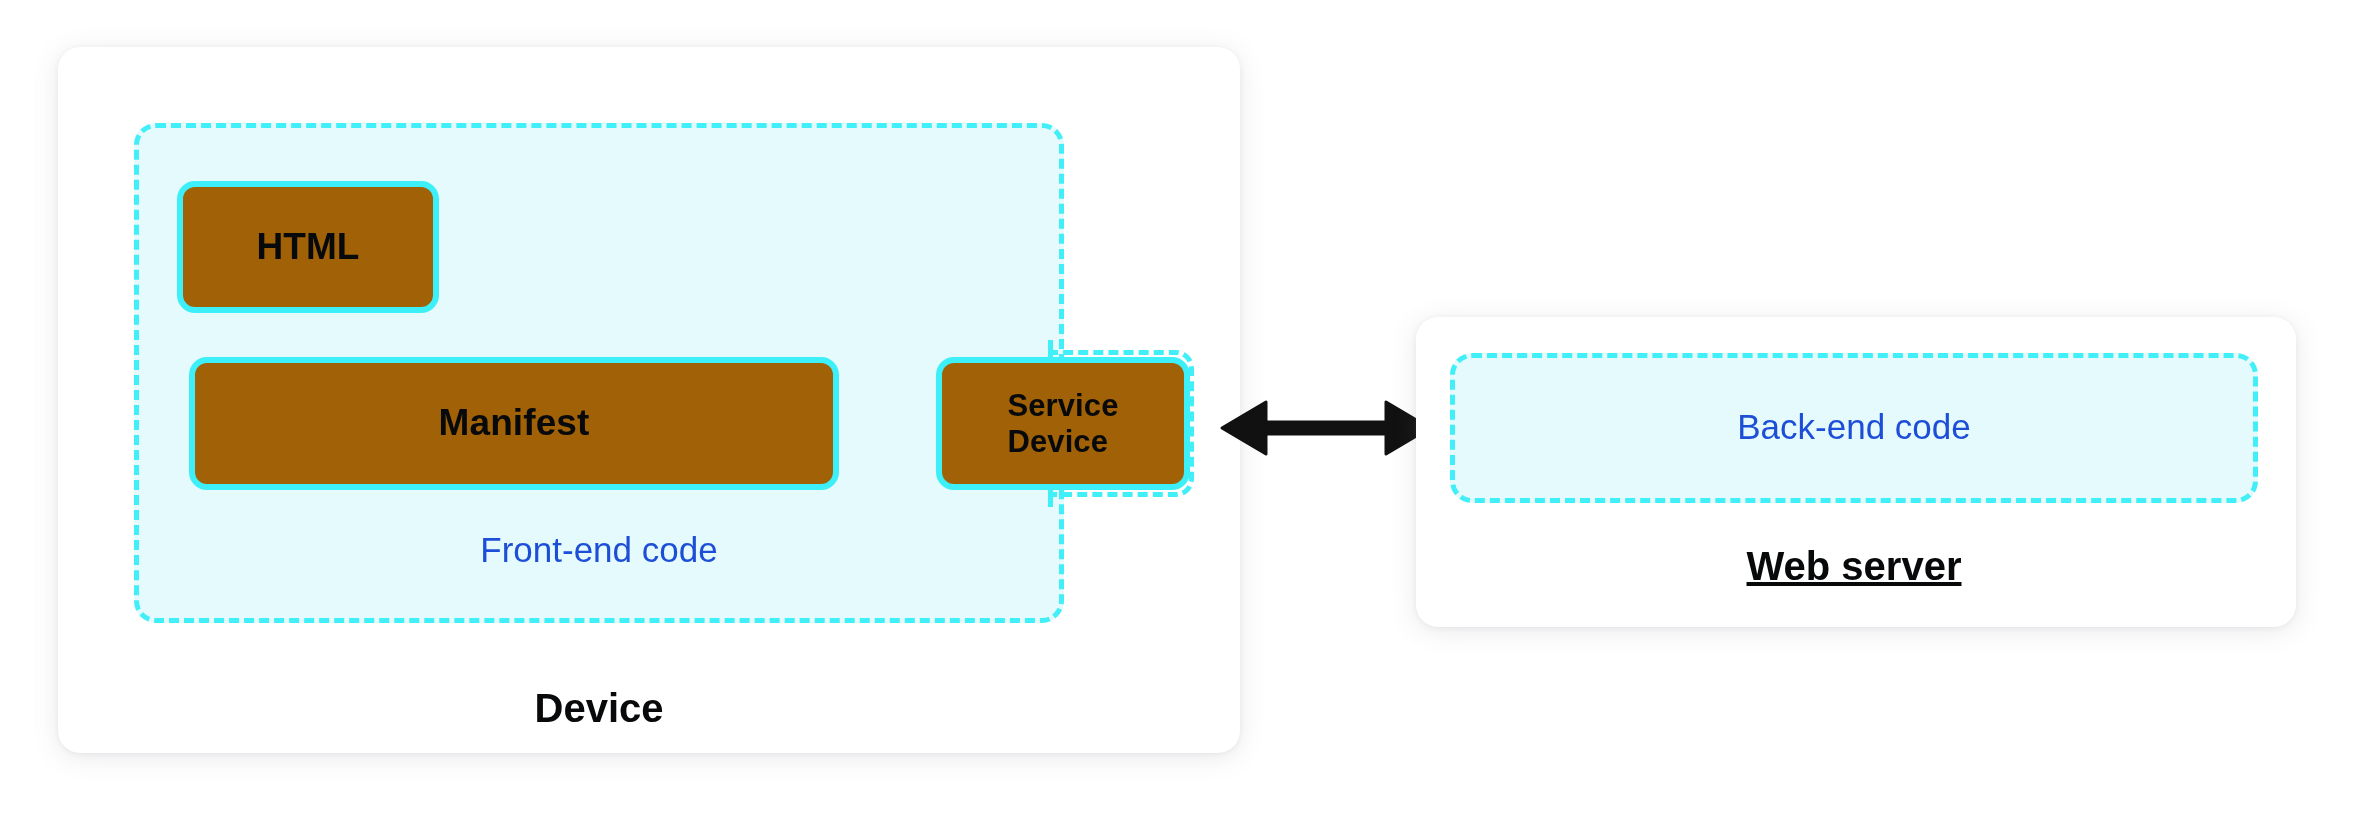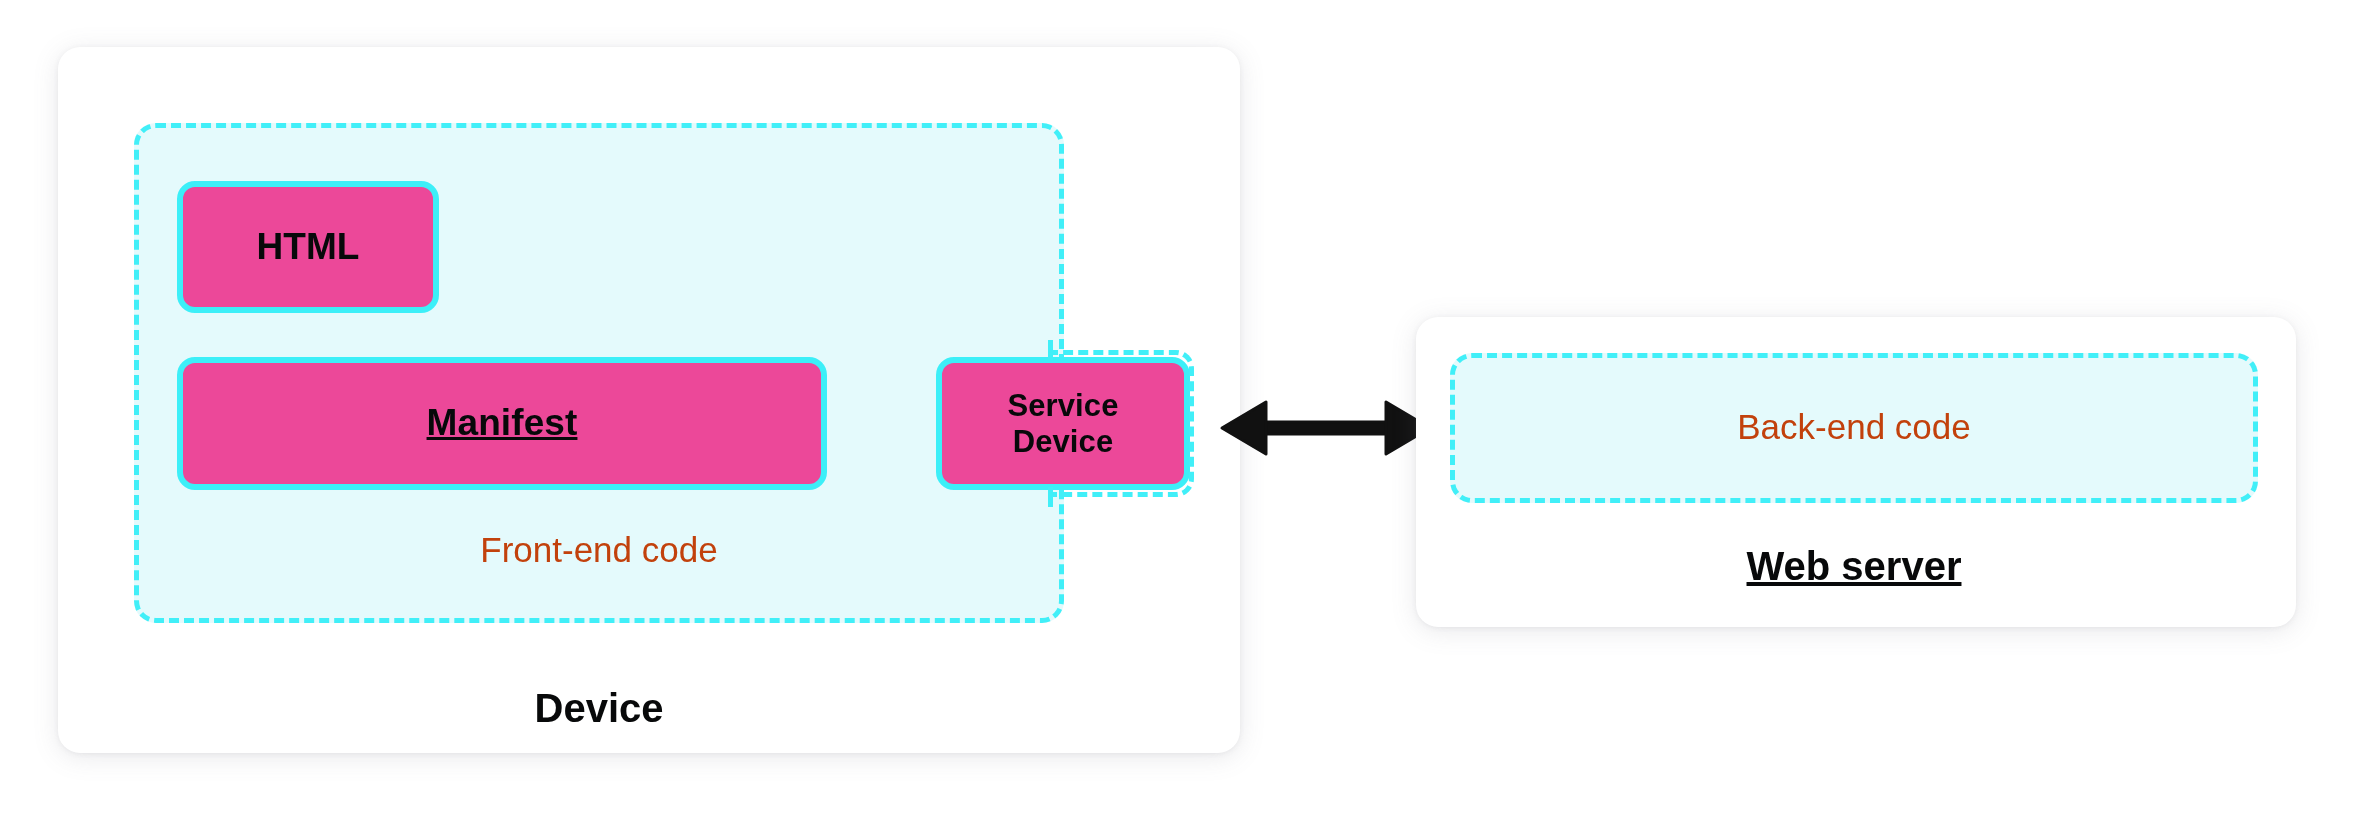--- a/index.html
+++ b/index.html
@@ -64,38 +64,37 @@
   #backend-region {
     left: 1450px;
     top: 353px;
     width: 808px;
     height: 150px;
   }
 
   
   .tile {
     position: absolute;
-    background: #ec4899;
+    background: #a16207;
     border: 6px solid #3CEFF8;
     border-radius: 18px;
     box-sizing: border-box;
     display: flex;
     align-items: center;
     justify-content: center;
-    text-align: center;
     color: #08090a;
     font-weight: bold;
     font-size: 37px;
     line-height: 1.15;
     letter-spacing: 0.1px;
   }
   #tile-html     { left: 177px; top: 181px; width: 262px; height: 132px; }
   #tile-css      { left: 469px; top: 181px; width: 262px; height: 132px; }
   #tile-js       { left: 761px; top: 181px; width: 262px; height: 132px; }
-  #tile-manifest { left: 177px; top: 357px; width: 650px; height: 133px; text-decoration: underline; }
+  #tile-manifest { left: 189px; top: 357px; width: 650px; height: 133px; }
   #tile-sw {
     left: 936px;
     top: 357px;
     width: 254px;
     height: 133px;
     font-size: 31px;
     padding: 0 12px;
   }
 
   
@@ -127,21 +126,21 @@
     left: 1048px;
     top: 487px;
     width: 5px;
     height: 20px;
     background: #41EFF8;
   }
 
   
   .region-caption {
     position: absolute;
-    color: #c2410c;
+    color: #1d4ed8;
     font-weight: normal;
     font-size: 35px;
     text-align: center;
     white-space: nowrap;
   }
   #frontend-caption {
     left: 134px;
     top: 530px;
     width: 930px;
     text-align: center;

